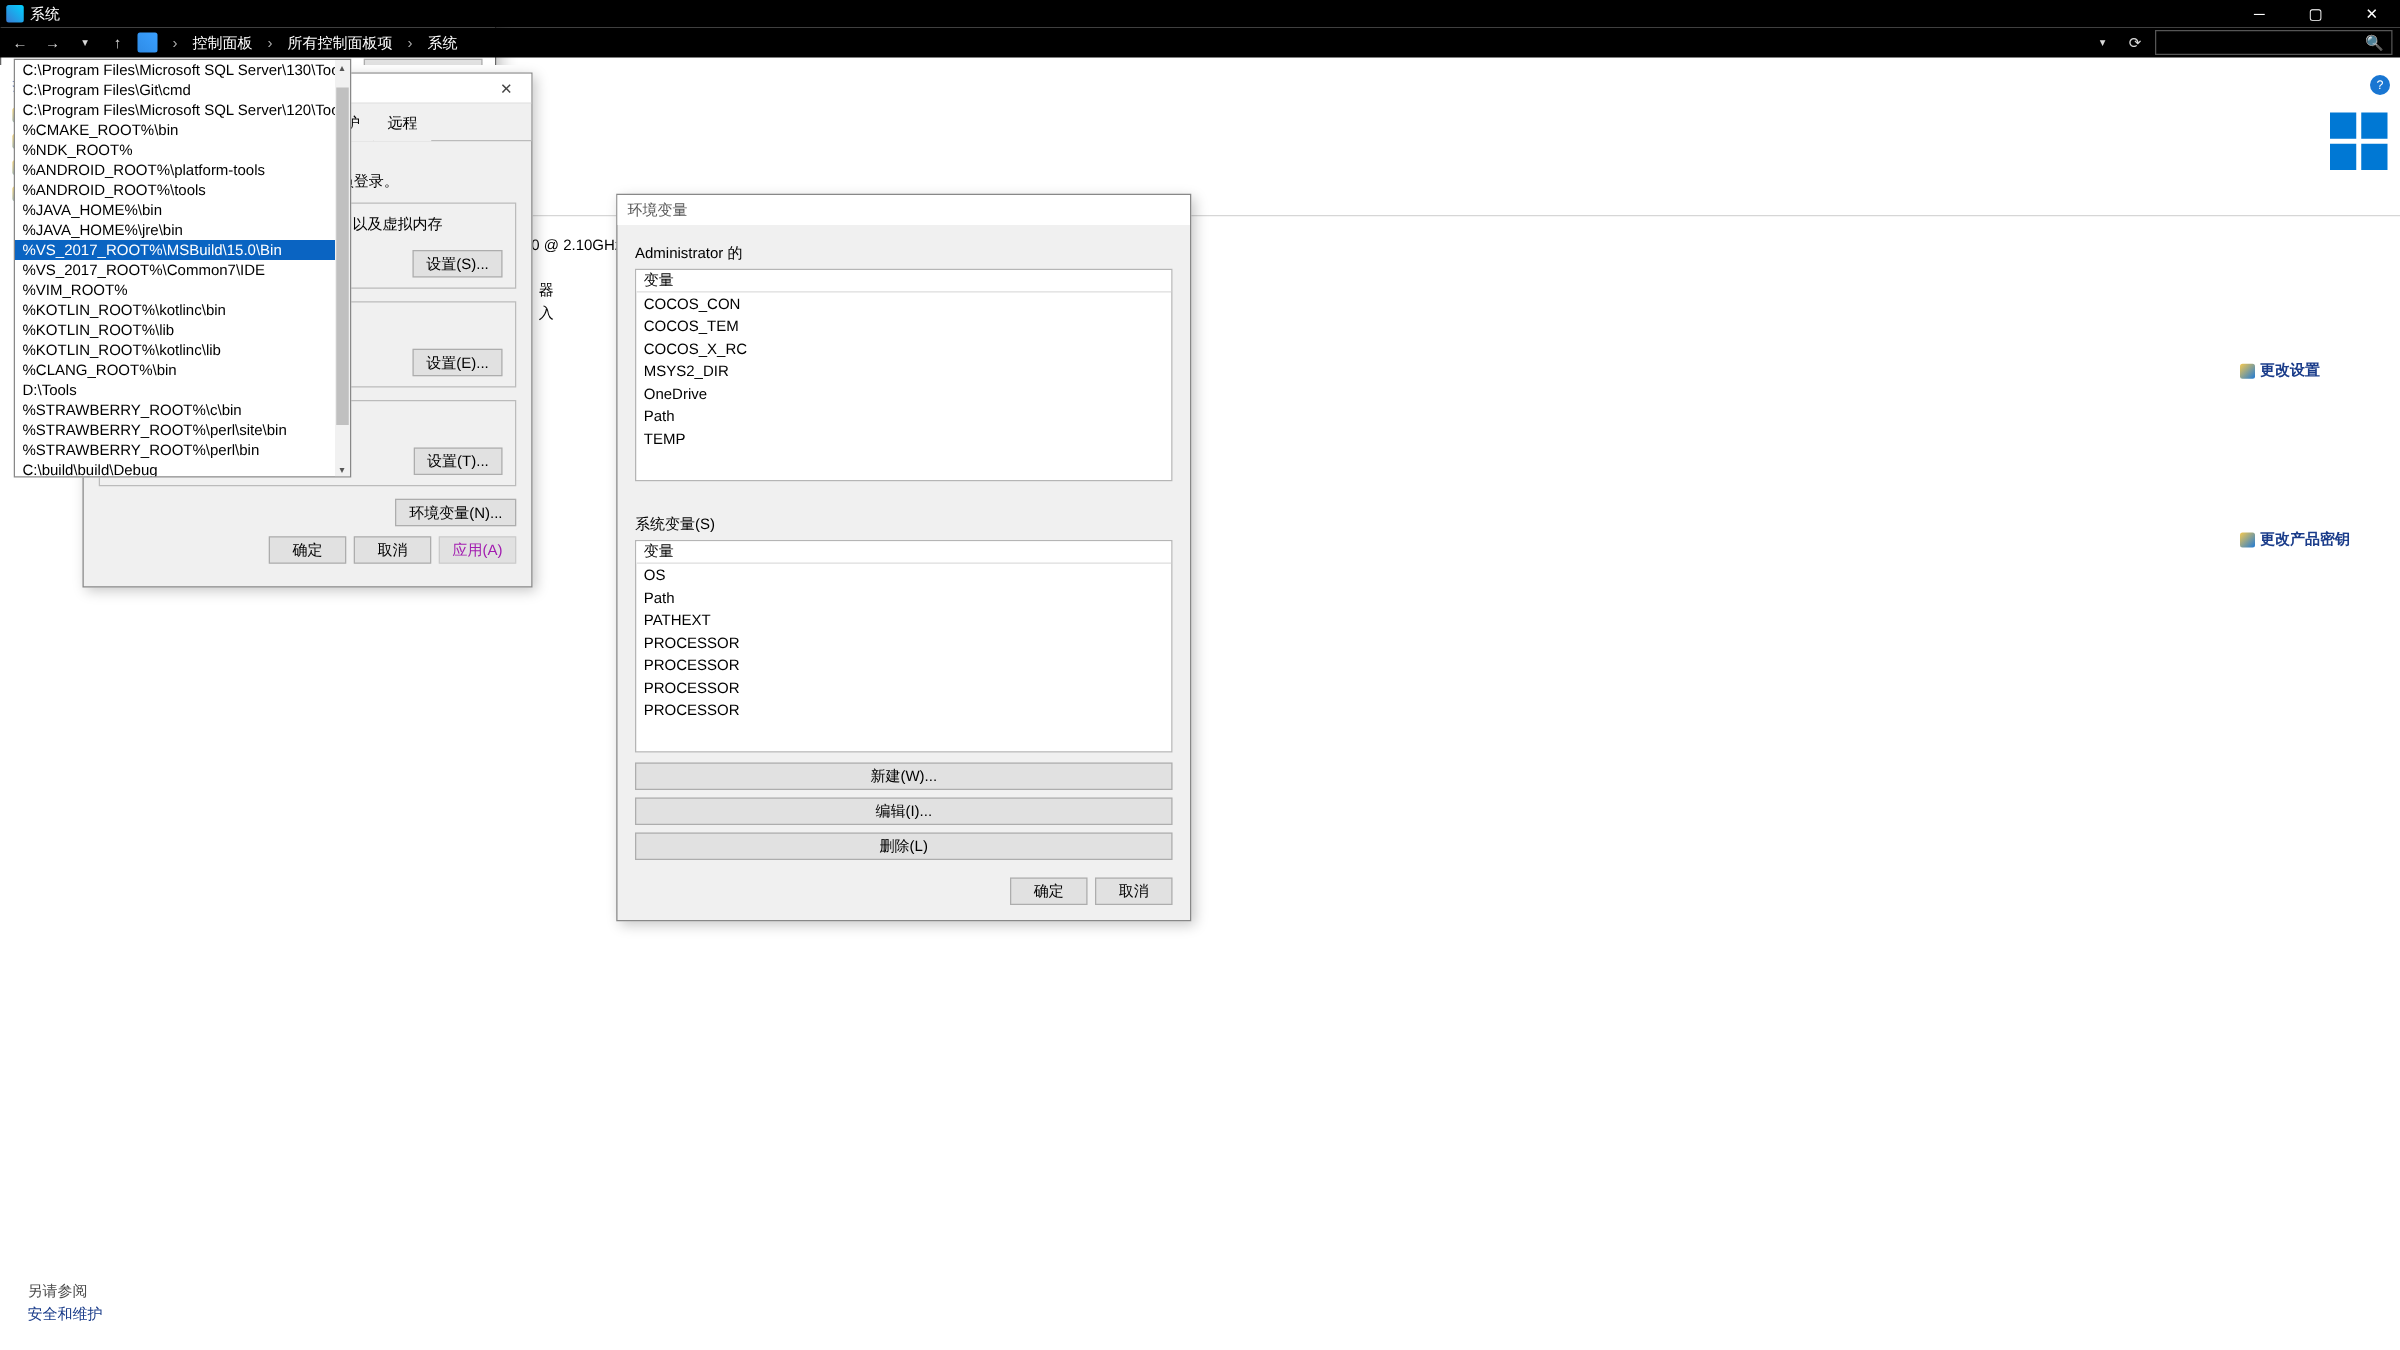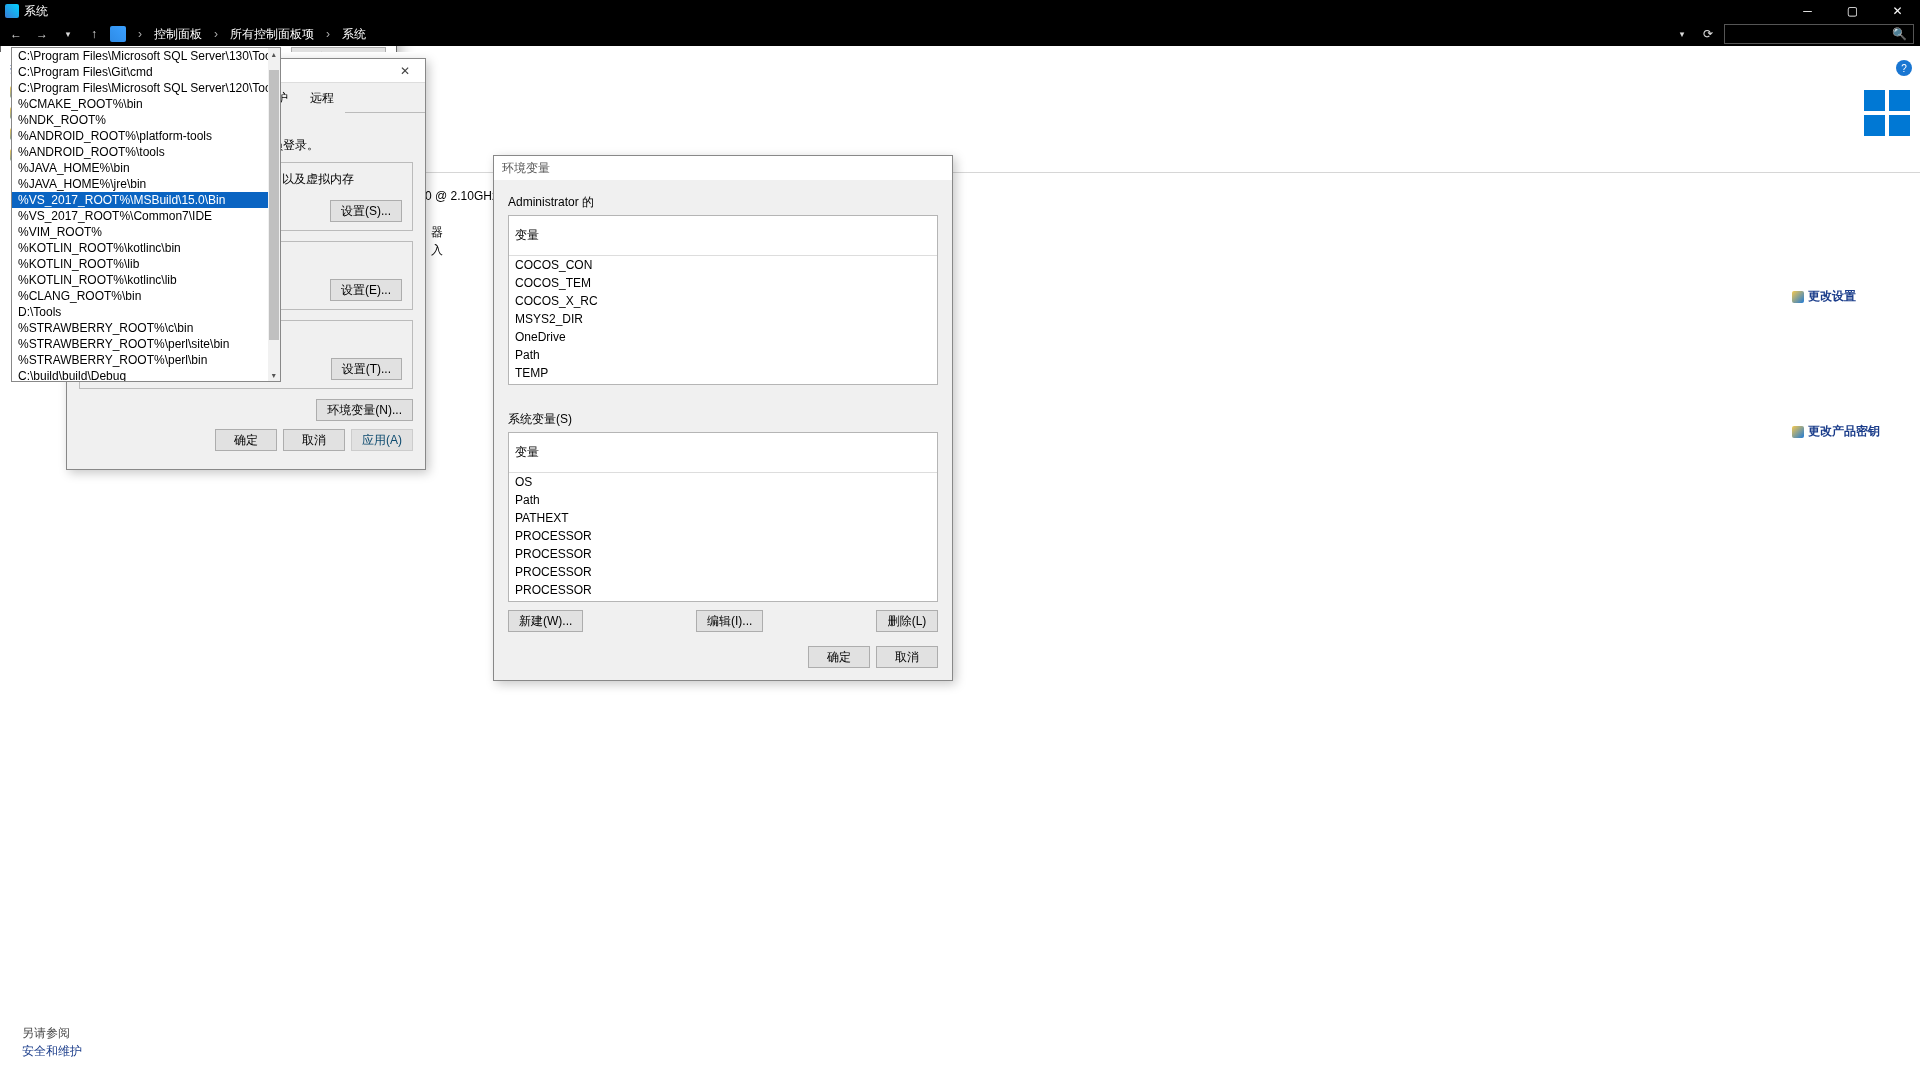--- a/index.html
+++ b/index.html
@@ -50,33 +50,33 @@
   
   #sysprop { top:58px; left:66px; width:360px; }
   .tabs { display:flex; background:#f0f0f0; border-bottom:1px solid #bbb; }
   .tab { padding:5px 10px; border:1px solid transparent; border-bottom:none; background:#f0f0f0; position:relative; top:1px; }
   .tab.active { background:#f0f0f0; border-color:#bbb; border-bottom:1px solid #f0f0f0; }
   .hint { padding:14px 0 8px; }
   .groupbox { border:1px solid #bbb; padding:8px 10px 42px 10px; margin-bottom:10px; position:relative; background:#f0f0f0; }
   .groupbox .legend { position:absolute; top:-8px; left:6px; background:#f0f0f0; padding:0 4px; }
   .btn { min-width:62px; height:22px; padding:0 10px; background:#e1e1e1; border:1px solid #adadad; display:inline-flex; align-items:center; justify-content:center; cursor:default; }
   .btn.primary { border:2px solid #0078d4; }
-  .btn.disabled { color:#0c4a6e; border-color:#ccc; }
+  .btn.disabled { color:#a21caf; border-color:#ccc; }
   .btn-row { position:absolute; right:10px; bottom:8px; }
   .sysprop-footer { display:flex; justify-content:flex-end; gap:6px; padding:8px 0 8px; }
 
   
   #envvars { top:155px; left:493px; width:460px; }
   #envvars .dlg-title { background:#f0f0f0; border:none; color:#555; }
   .ev-inner { padding:10px 14px 12px; }
   .sec-label { font-size:12px; margin:4px 0; }
   .listframe { border:1px solid #b5b5b5; background:#fff; height:170px; overflow:hidden; }
-  .listframe .hdr { background:#fff; border-bottom:1px solid #ddd; padding:11px 6px; font-size:12px; display:flex; }
+  .listframe .hdr { background:#fff; border-bottom:1px solid #ddd; padding:0 6px; font-size:12px; display:flex; }
   .listframe .row { padding:2px 6px; font-size:12px; white-space:nowrap; }
-  .btn-row3 { display:flex; justify-content:space-between; gap:6px; margin-top:8px; }
+  .btn-row3 { display:flex; justify-content:flex-start; gap:6px; margin-top:8px;flex-direction:column; }
   .ev-footer { display:flex; justify-content:flex-end; gap:6px; margin-top:14px; }
 
   
   #editvar { top:150px; left:578px; width:397px; background:#fff; border:1px solid #666; box-shadow:3px 3px 14px rgba(0,0,0,.3); }
   #editvar .dlg-title { background:#fff; border-bottom:1px solid #eee; }
   #editvar .body { display:flex; padding:8px 10px 10px 10px; gap:10px; }
   .pathlist { flex:1; border:1px solid #888; background:#fff; height:335px; position:relative; overflow:hidden; }
   .pathlist .inner { position:absolute; inset:0 12px 0 0; overflow:hidden; }
   .pathlist .item { padding:1px 6px; font-size:12px; white-space:nowrap; }
   .pathlist .item.sel { background:#0a64c2; color:#fff; }

